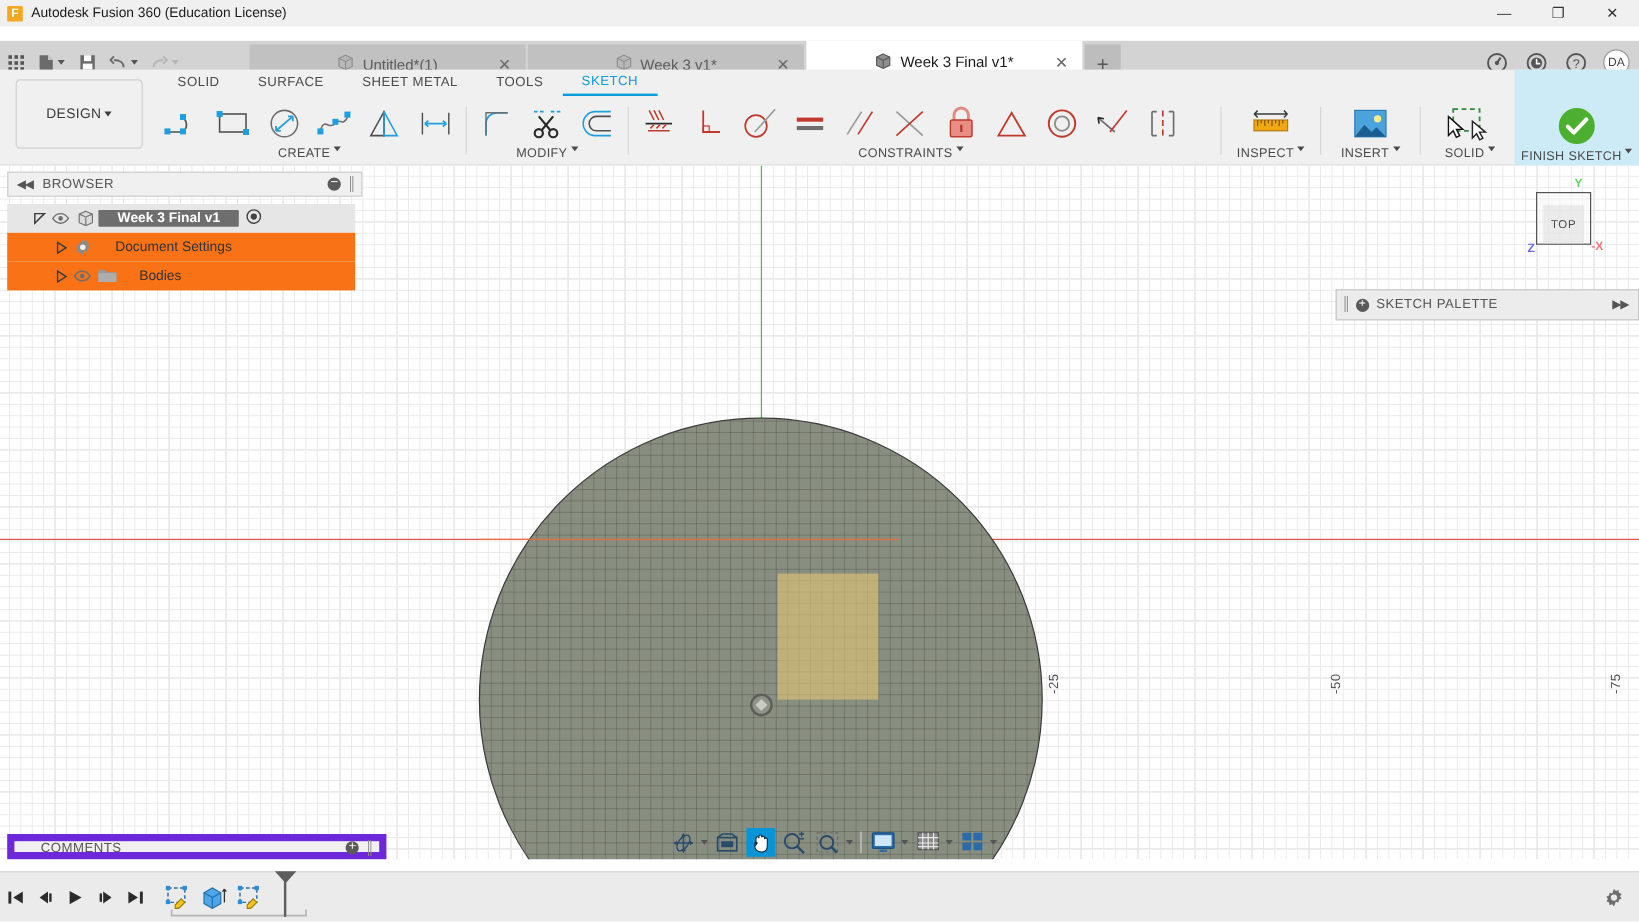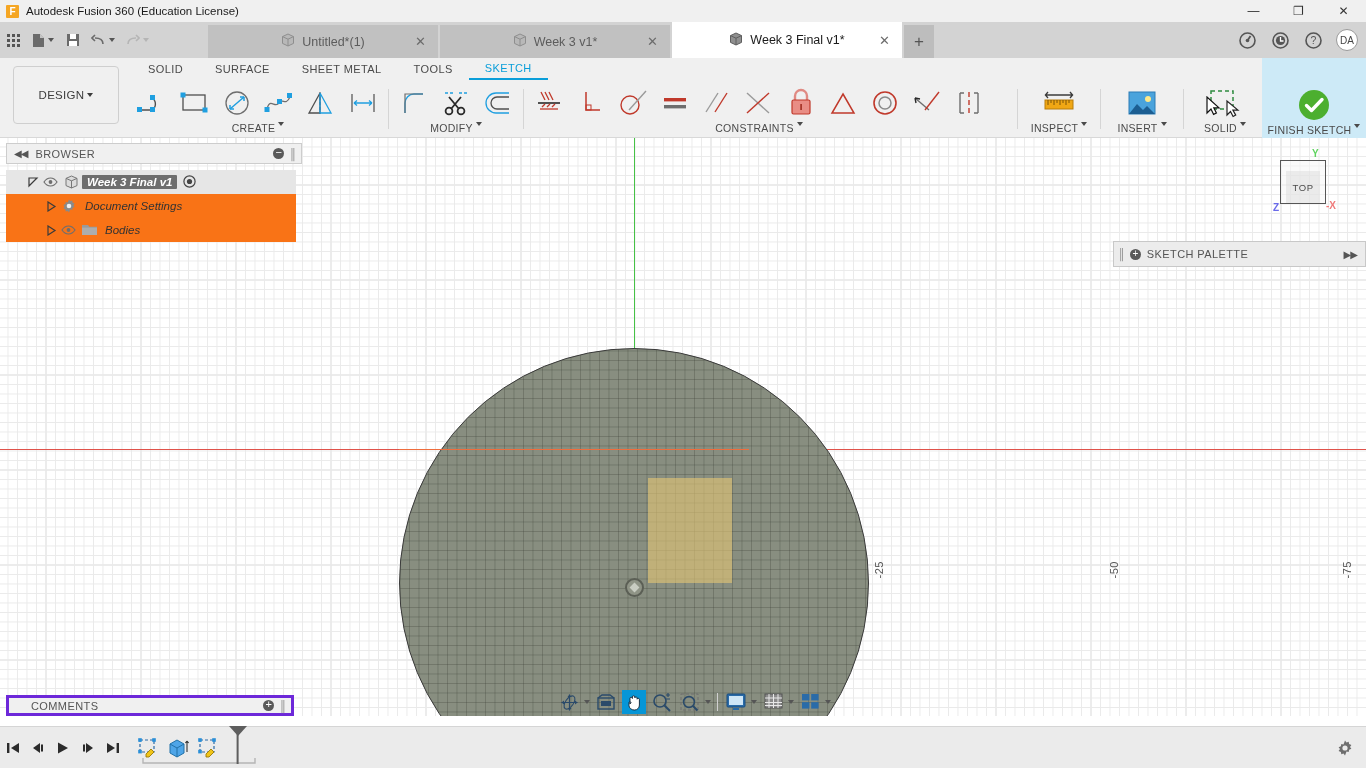--- a/index.html
+++ b/index.html
@@ -22,21 +22,21 @@
   }
   .titlebar .title-text { font-size: 11.5px; color: #1a1a1a; }
   .win-controls { position: absolute; right: 0; top: 0; height: 22px; display: flex; }
   .win-btn {
     width: 45px; height: 22px; display: flex; align-items: center; justify-content: center;
     font-size: 12px; color: #333;
   }
 
   
   .tabstrip {
-    position: absolute; top: 22px; left: 0; width: 1366px; height: 36px;
+    position: absolute; top: 34px; left: 0; width: 1366px; height: 36px;
     background: #d3d3d3;
   }
   .qat { position: absolute; left: 0; top: 0; height: 36px; display: flex; align-items: center; }
   .qat-btn {
     width: 26px; height: 30px; display: flex; align-items: center; justify-content: center;
     color: #555; position: relative;
   }
   .qat-btn.wide { width: 34px; }
   .caret-sm {
     width: 0; height: 0; border-left: 3.5px solid transparent; border-right: 3.5px solid transparent;
@@ -190,29 +190,29 @@
   .bh-grip { font-size: 11px; color: #8a8a8a; margin-right: 4px; }
 
   .tree { position: absolute; top: 170px; left: 6px; width: 290px; }
   .tree-row {
     display: flex; align-items: center; height: 24px; font-size: 11.5px; color: #333;
     padding-left: 6px;
   }
   .tw { width: 14px; display: flex; align-items: center; justify-content: center; }
   .eye { width: 20px; display: flex; align-items: center; justify-content: center; }
   .ic20 { width: 22px; display: flex; align-items: center; justify-content: center; }
-  .node-label { padding: 1px 5px; font-style: italic; }
+  .node-label { padding: 1px 16px; }
   .tree-row.root .node-label { background: #6e6e6e; color: #fff; font-weight: bold; border-radius: 1px; }
   .tree-row.root { background: #e6e6e6; }
   .tree-row.hl { background: #f97316; }
 
   
   .comments {
-    position: absolute; bottom: 52px; left: 6px; width: 288px; height: 21px;
-    background: #f0f0f0; border: 3px solid #6d28d9; display: flex; align-items: center;
+    position: absolute; bottom: 52px; left: 6px; width: 316px; height: 21px;
+    background: #f0f0f0; border: 6px solid #6d28d9; display: flex; align-items: flex-start;
   }
   .cm-title { font-size: 11px; color: #555; letter-spacing: .4px; flex: 1; margin-left: 22px; }
 
   
   .navbar {
     position: absolute; bottom: 52px; left: 555px; height: 28px;
     display: flex; align-items: center;
   }
   .nb-item { display: flex; align-items: center; height: 26px; padding: 0 2px; }
   .nb-ic { width: 24px; height: 24px; display: flex; align-items: center; justify-content: center; }

